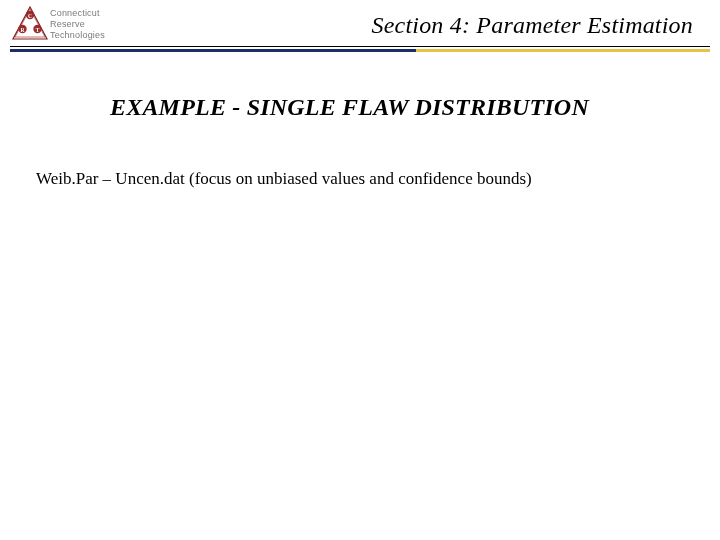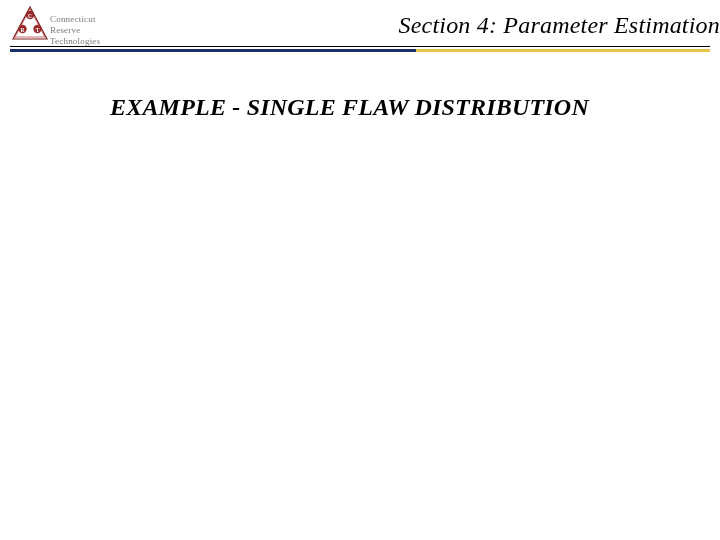--- a/index.html
+++ b/index.html
@@ -1,22 +1,22 @@
 <!DOCTYPE html>
 <html><head>
 <meta charset="utf-8">
 <style>
   * { margin: 0; padding: 0; box-sizing: border-box; }
   html, body { width: 720px; height: 540px; background: #fff; font-family: "Times New Roman", Times, serif; color: #000; }
   .slide { position: relative; width: 720px; height: 540px; }
   .header { position: relative; height: 54px; }
   .logo { position: absolute; left: 12px; top: 6px; width: 110px; height: 36px; }
   .logo-triangle { position: absolute; left: 0; top: 0; }
-  .logo-text { position: absolute; left: 38px; top: 8px; font-family: Liberation Serif, serif; font-size: 9px; line-height: 11px; color: #7a7a7a; letter-spacing: 0.2px; }
-  .section-title { position: absolute; right: 0; top: 12px; font-style: italic; font-size: 24px; font-weight: 400; letter-spacing: 0.2px; }
+  .logo-text { position: absolute; left: 38px; top: 2px; font-family: Liberation Sans, sans-serif; font-size: 9px; line-height: 11px; color: #7a7a7a; letter-spacing: 0.2px; }
+  .section-title { position: absolute; right: 27px; top: 12px; font-style: italic; font-size: 24px; font-weight: 400; letter-spacing: 0.2px; }
   .rule { position: absolute; left: 10px; right: 10px; top: 46px; height: 6px; }
   .rule .blackline { position: absolute; left: 0; right: 0; top: 0; height: 1px; background: #000; }
   .rule .bar { position: absolute; left: 0; right: 0; top: 3px; height: 3px; display: flex; }
   .rule .bar .navy { flex: 0 0 58%; background: #1b2f66; }
   .rule .bar .gold { flex: 1 1 auto; background: #e7c24a; }
   .content { position: relative; padding-top: 40px; }
   .heading { margin-left: 110px; font-style: italic; font-weight: bold; font-size: 24px; letter-spacing: 0.2px; }
   .body { margin-top: 48px; margin-left: 36px; font-size: 17px; }
 </style>
 </head>
@@ -49,15 +49,16 @@
       <div class="blackline"></div>
       <div class="bar">
         <div class="navy"></div>
         <div class="gold"></div>
       </div>
     </div>
   </div>
 
   <div class="content">
     <div class="heading">EXAMPLE - SINGLE FLAW DISTRIBUTION</div>
+    <div class="body">Weib.Par – Uncen.dat (focus on unbiased values and confidence bounds)</div>
   </div>
 
 </div>
 
 </body></html>

